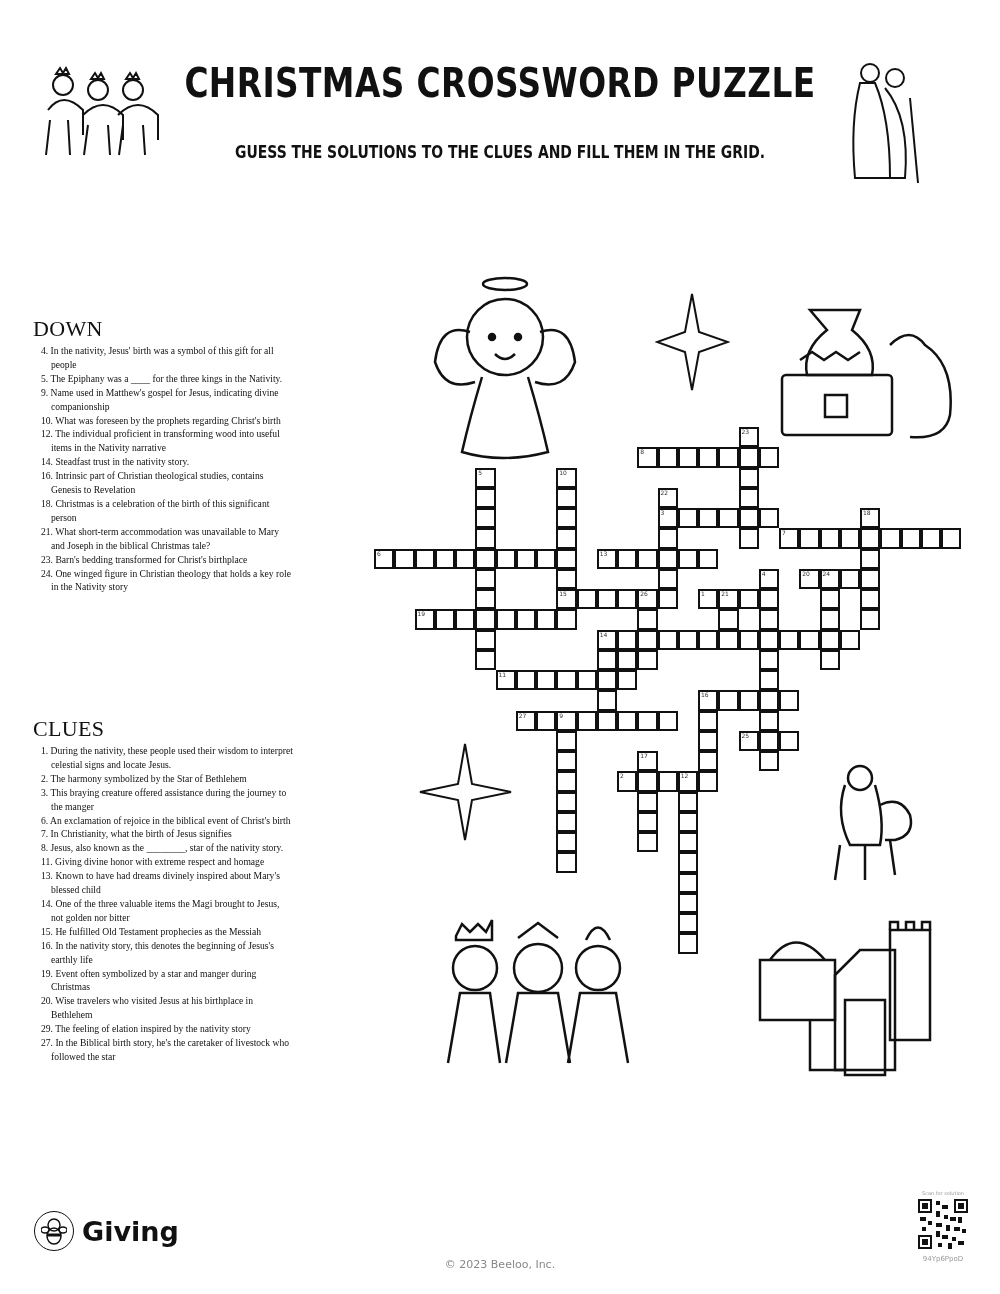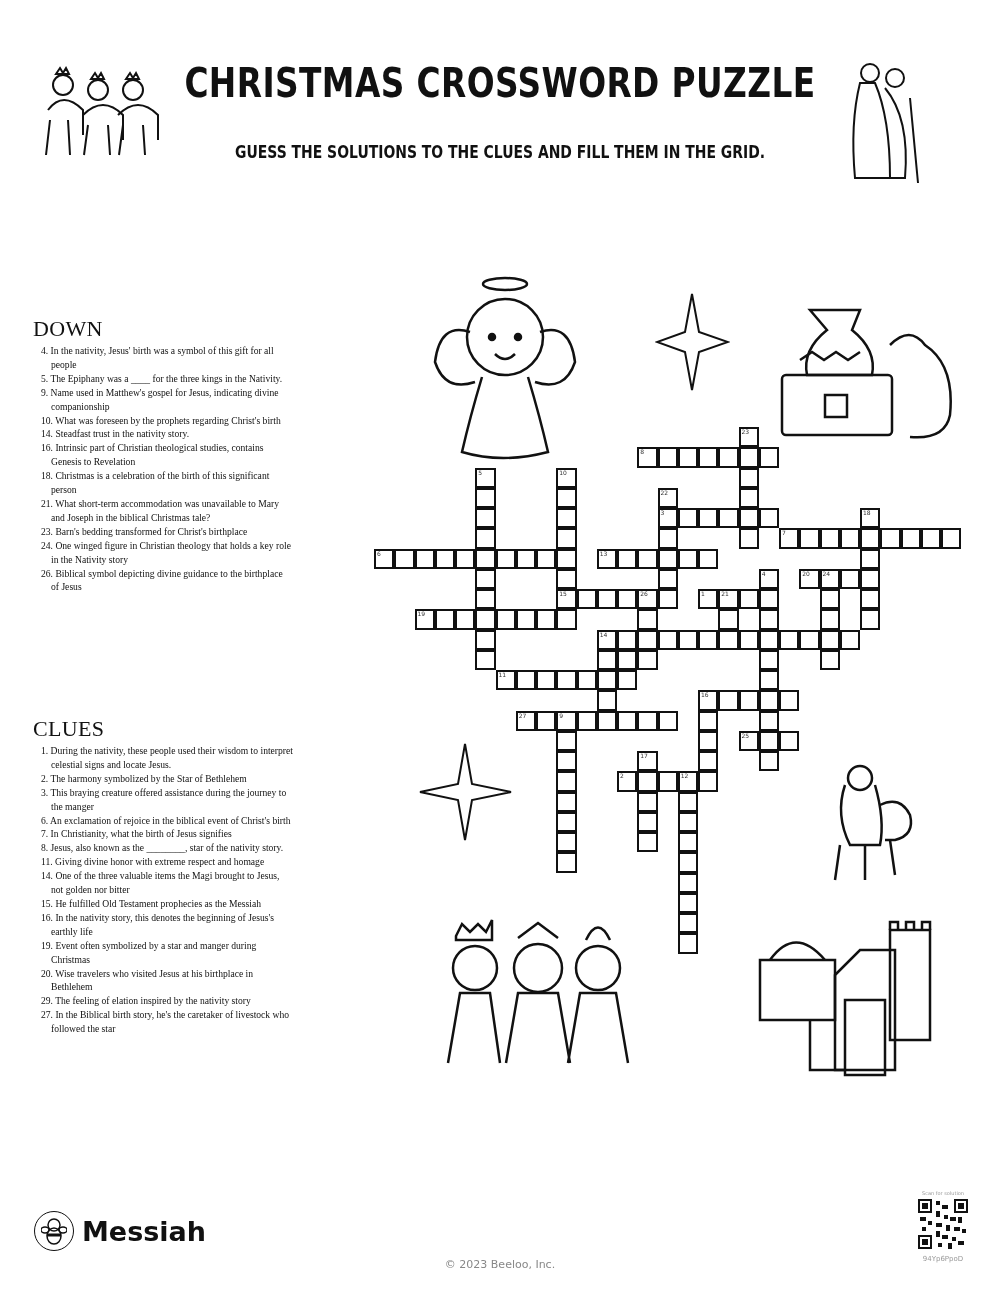--- a/index.html
+++ b/index.html
@@ -103,38 +103,39 @@
     <path d="M60 100 l0 50 35 0"></path>
   </g>
 </svg>
 
 <div class="clues" style="top:316px">
   <h2>DOWN</h2>
   <div class="clue">4. In the nativity, Jesus' birth was a symbol of this gift for all people</div>
   <div class="clue">5. The Epiphany was a ____ for the three kings in the Nativity.</div>
   <div class="clue">9. Name used in Matthew's gospel for Jesus, indicating divine companionship</div>
   <div class="clue">10. What was foreseen by the prophets regarding Christ's birth</div>
+  <div class="clue">12. The individual proficient in transforming wood into useful items in the Nativity narrative</div>
   <div class="clue">14. Steadfast trust in the nativity story.</div>
   <div class="clue">16. Intrinsic part of Christian theological studies, contains Genesis to Revelation</div>
   <div class="clue">18. Christmas is a celebration of the birth of this significant person</div>
   <div class="clue">21. What short-term accommodation was unavailable to Mary and Joseph in the biblical Christmas tale?</div>
   <div class="clue">23. Barn's bedding transformed for Christ's birthplace</div>
   <div class="clue">24. One winged figure in Christian theology that holds a key role in the Nativity story</div>
-  <div class="clue">26. Biblical symbol depicting divine guidance to the birthplace of Jesus</div>
 </div>
 
 <div class="clues" style="top:716px">
   <h2>CLUES</h2>
   <div class="clue">1. During the nativity, these people used their wisdom to interpret celestial signs and locate Jesus.</div>
   <div class="clue">2. The harmony symbolized by the Star of Bethlehem</div>
   <div class="clue">3. This braying creature offered assistance during the journey to the manger</div>
   <div class="clue">6. An exclamation of rejoice in the biblical event of Christ's birth</div>
   <div class="clue">7. In Christianity, what the birth of Jesus signifies</div>
   <div class="clue">8. Jesus, also known as the ________, star of the nativity story.</div>
   <div class="clue">11. Giving divine honor with extreme respect and homage</div>
+  <div class="clue">13. Known to have had dreams divinely inspired about Mary's blessed child</div>
   <div class="clue">14. One of the three valuable items the Magi brought to Jesus, not golden nor bitter</div>
   <div class="clue">15. He fulfilled Old Testament prophecies as the Messiah</div>
   <div class="clue">16. In the nativity story, this denotes the beginning of Jesus's earthly life</div>
   <div class="clue">19. Event often symbolized by a star and manger during Christmas</div>
   <div class="clue">20. Wise travelers who visited Jesus at his birthplace in Bethlehem</div>
   <div class="clue">29. The feeling of elation inspired by the nativity story</div>
   <div class="clue">27. In the Biblical birth story, he's the caretaker of livestock who followed the star</div>
 </div>
 
 <div class="grid" id="crossword-grid">
@@ -361,21 +362,21 @@
     <svg width="26" height="30" viewBox="0 0 26 30">
         <g fill="none" stroke="#111" stroke-width="1.5">
           <circle cx="13" cy="9" r="6"></circle>
           <ellipse cx="13" cy="20" rx="7" ry="8"></ellipse>
           <path d="M6 19 l14 0" stroke-width="3"></path>
           <ellipse cx="4" cy="14" rx="4" ry="3"></ellipse>
           <ellipse cx="22" cy="14" rx="4" ry="3"></ellipse>
         </g>
       </svg>
   </div>
-  <span class="logo-text">Messiah</span>
+  <span class="logo-text">Giving</span>
 </div>
 <div class="copyright">© 2023 Beeloo, Inc.</div>
 <div class="qr-wrap">
   <div class="qr-label">Scan for solution</div>
   <svg width="50" height="50" viewBox="0 0 25 25" style="margin-top:3px">
     <rect width="25" height="25" fill="#fff"></rect>
     <g fill="#111">
       <rect x="0" y="0" width="7" height="7"></rect>
         <rect x="1" y="1" width="5" height="5" fill="#fff"></rect>
         <rect x="2" y="2" width="3" height="3"></rect>

